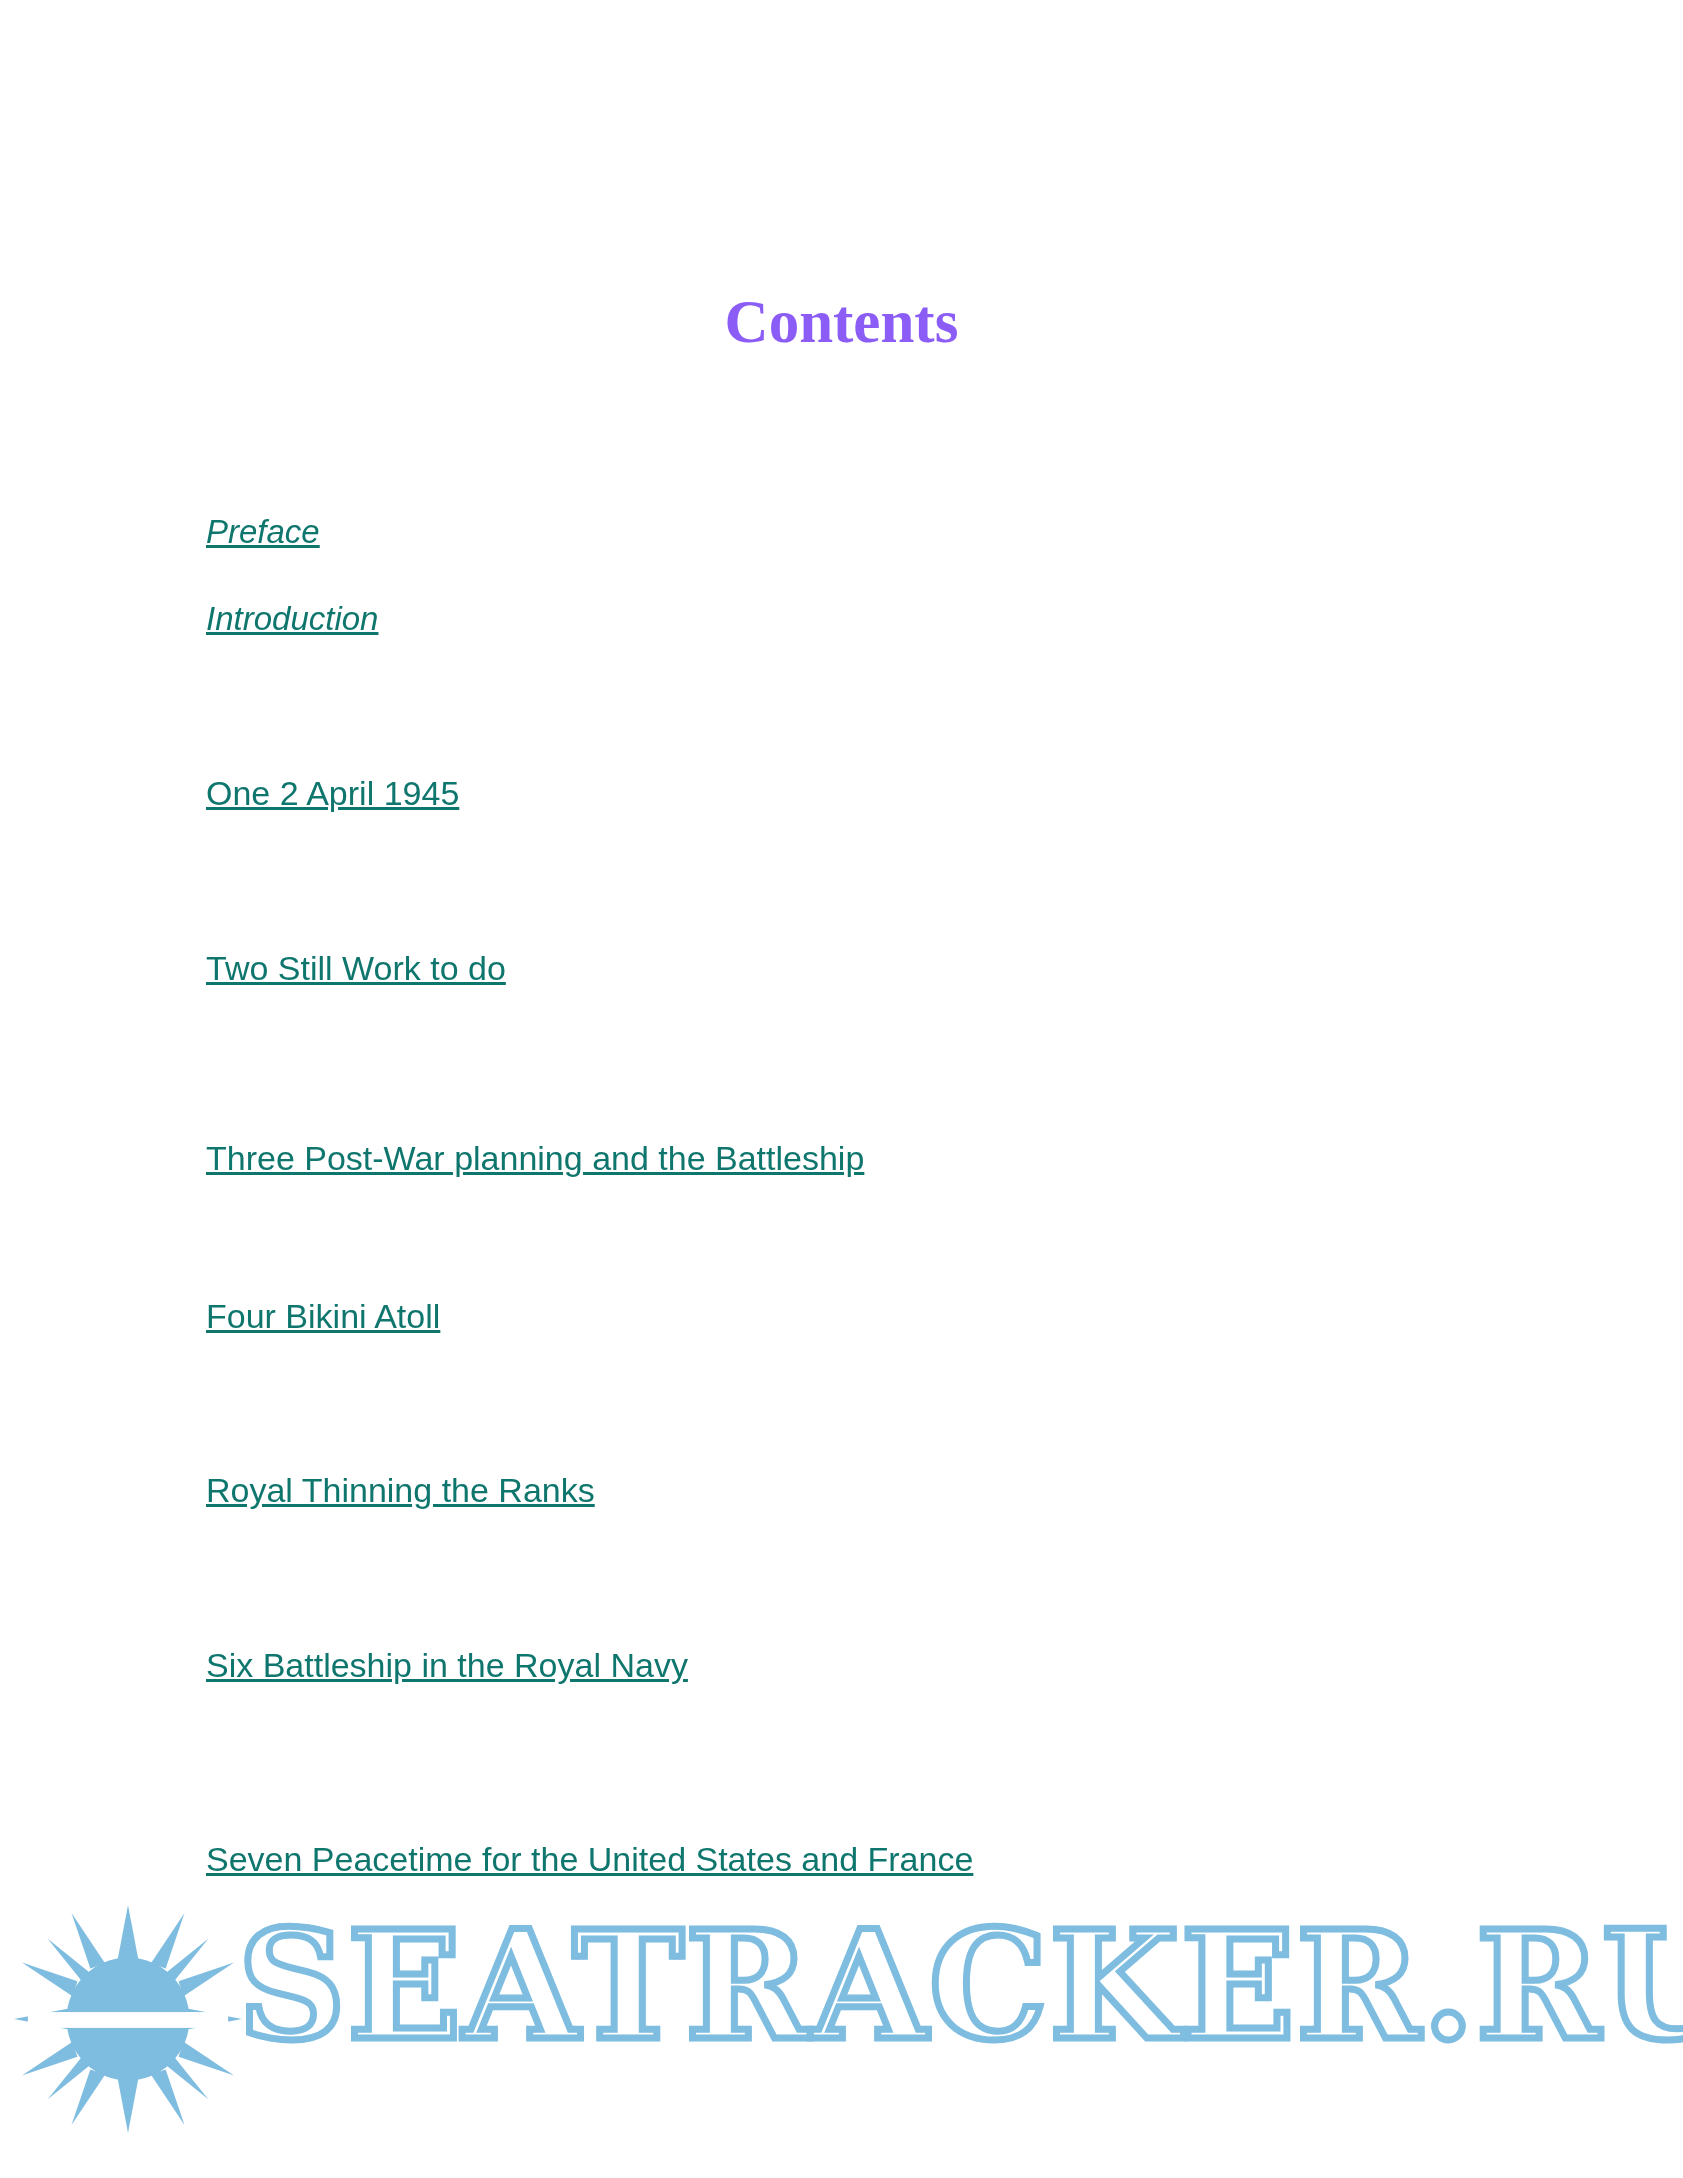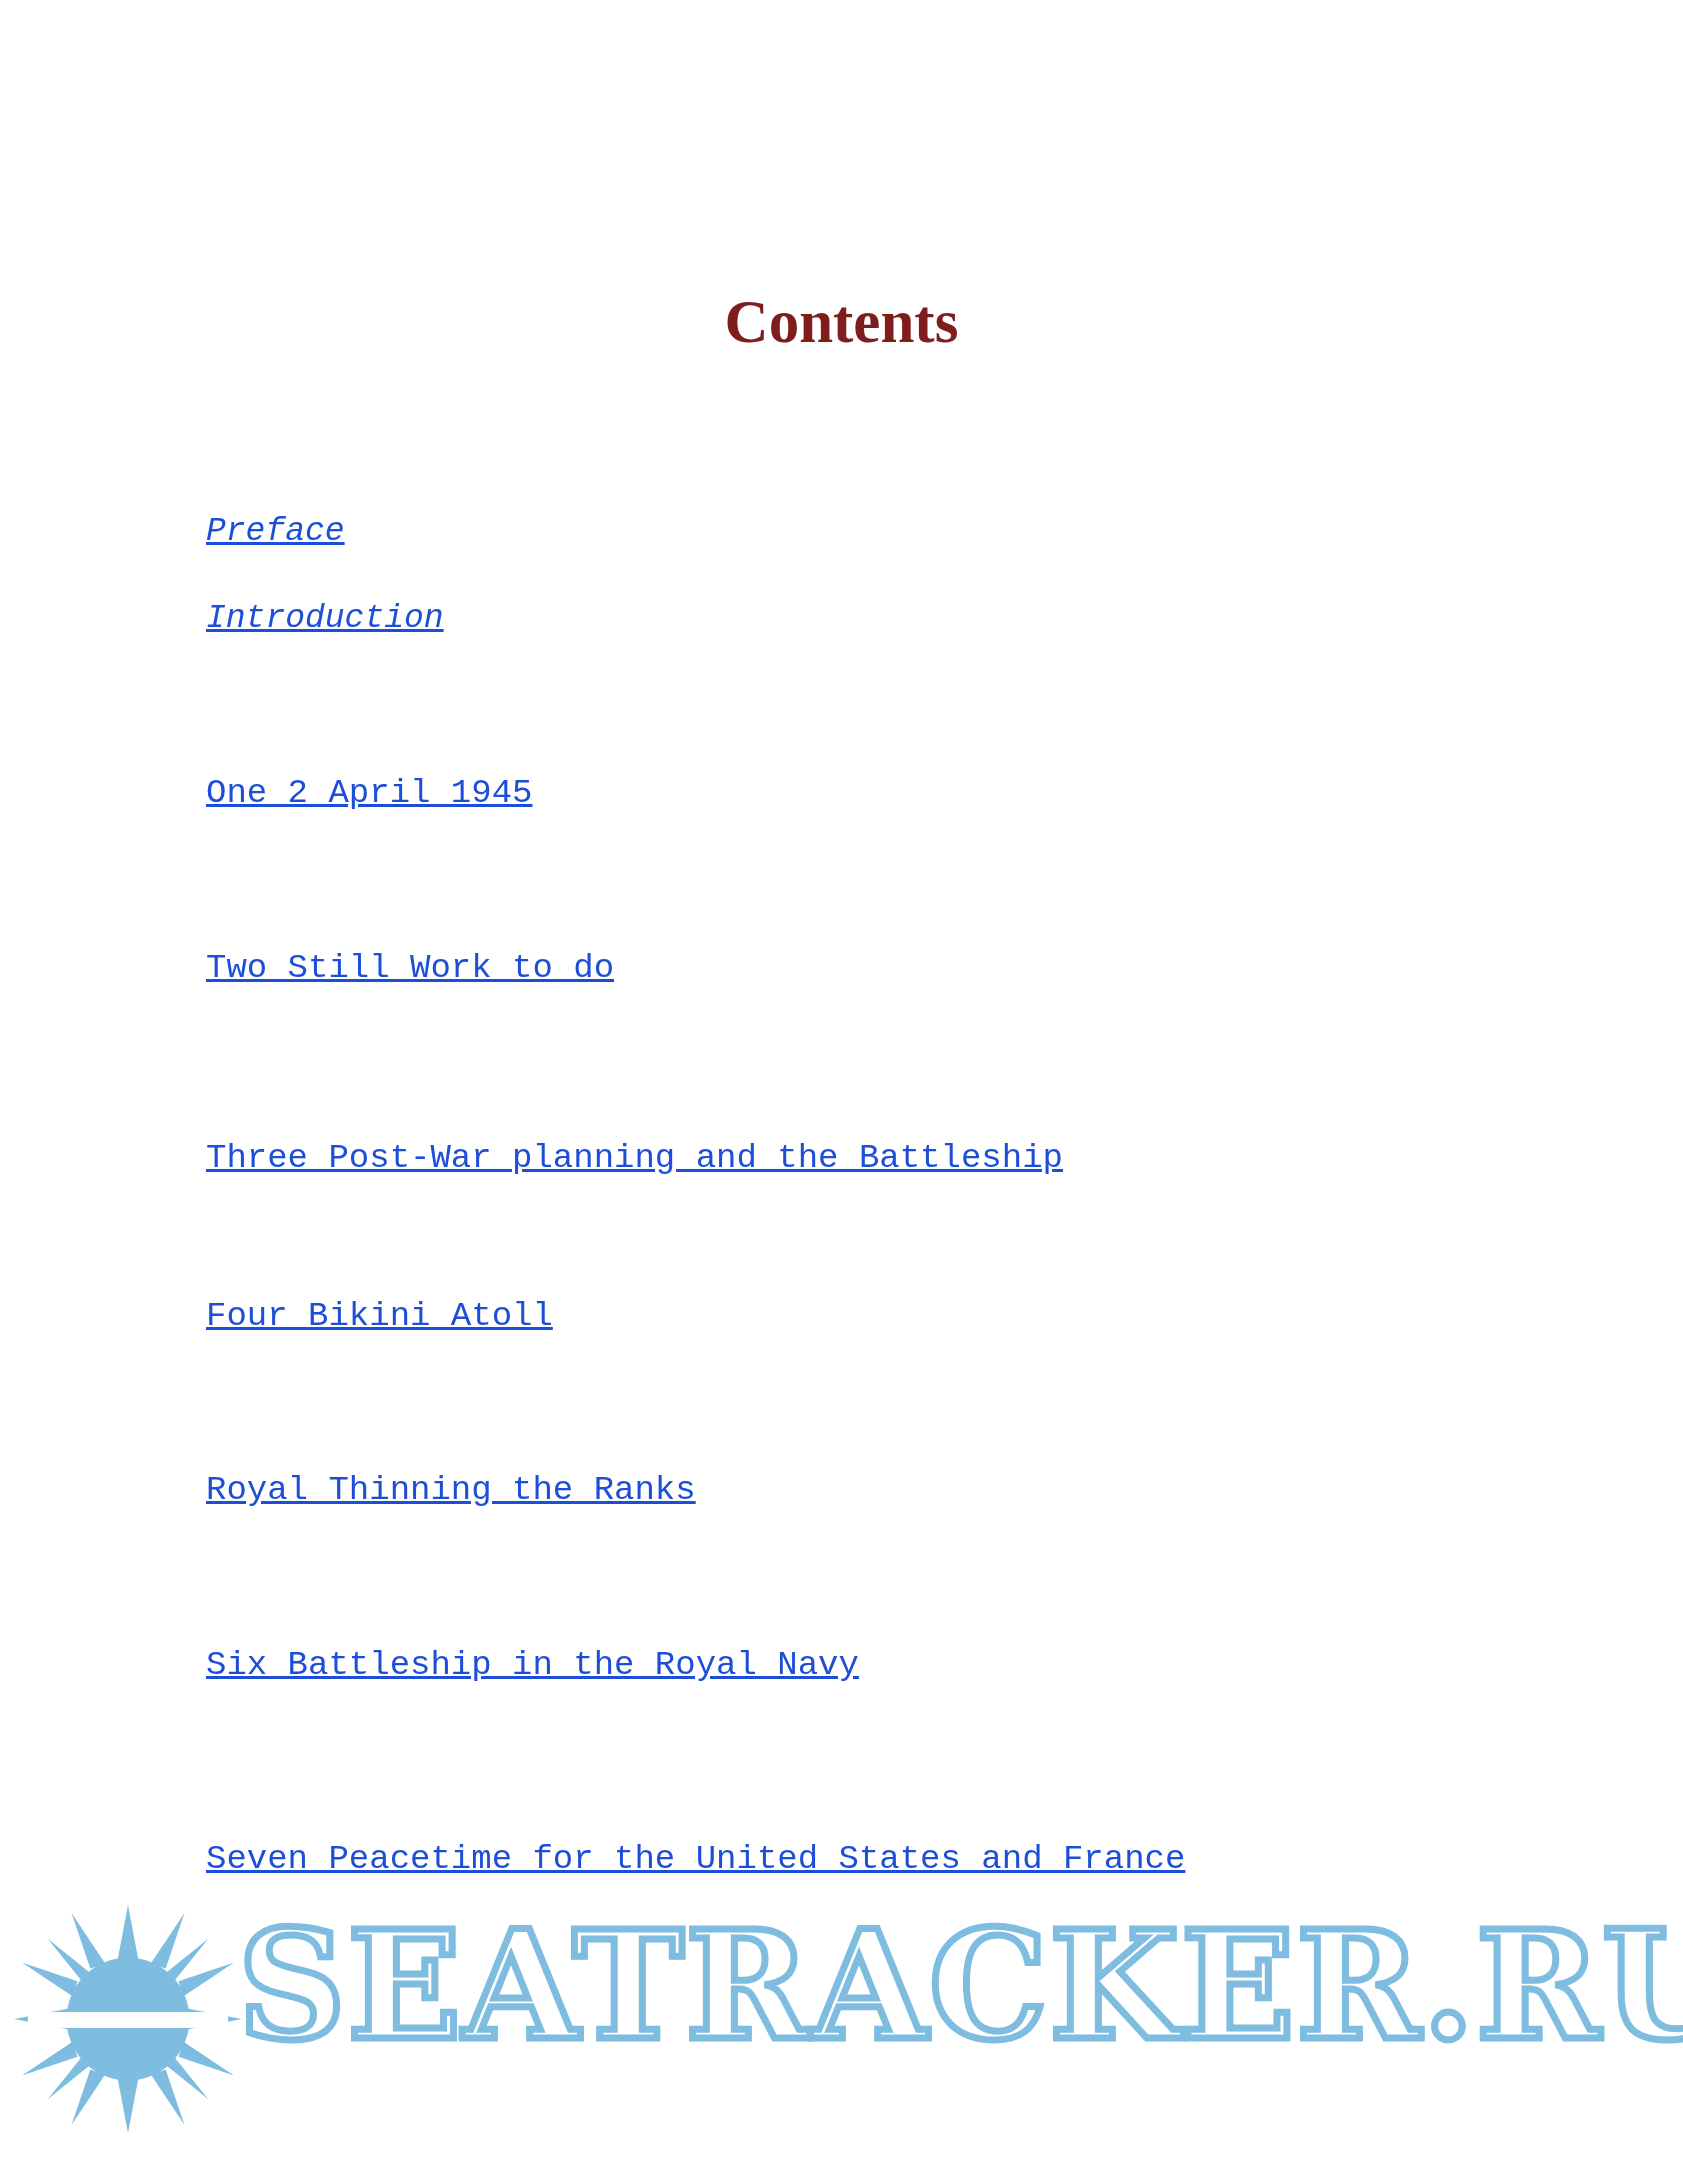--- a/index.html
+++ b/index.html
@@ -27,35 +27,35 @@
   .doc-title {
     position: absolute;
     left: 0;
     top: 287px;
     width: 1683px;
     text-align: center;
     font-family: "Liberation Serif", serif;
     font-weight: bold;
     font-size: 61px;
     letter-spacing: 0px;
-    color: #7f1d1d;
+    color: #8b5cf6;
   }
 
   .toc {
     position: absolute;
     left: 206px;
     top: 515px;
     width: 1287px;
   }
 
   .toc-entry {
     display: block;
-    color: #1d4ed8;
+    color: #0f766e;
     text-decoration: underline;
-    font-family: Liberation Mono, monospace;
+    font-family: Liberation Sans, sans-serif;
     font-size: 34px;
     line-height: 1.0;
     white-space: nowrap;
   }
 
   .toc-entry.front {
     font-style: italic;
     font-size: 33px;
   }
 

